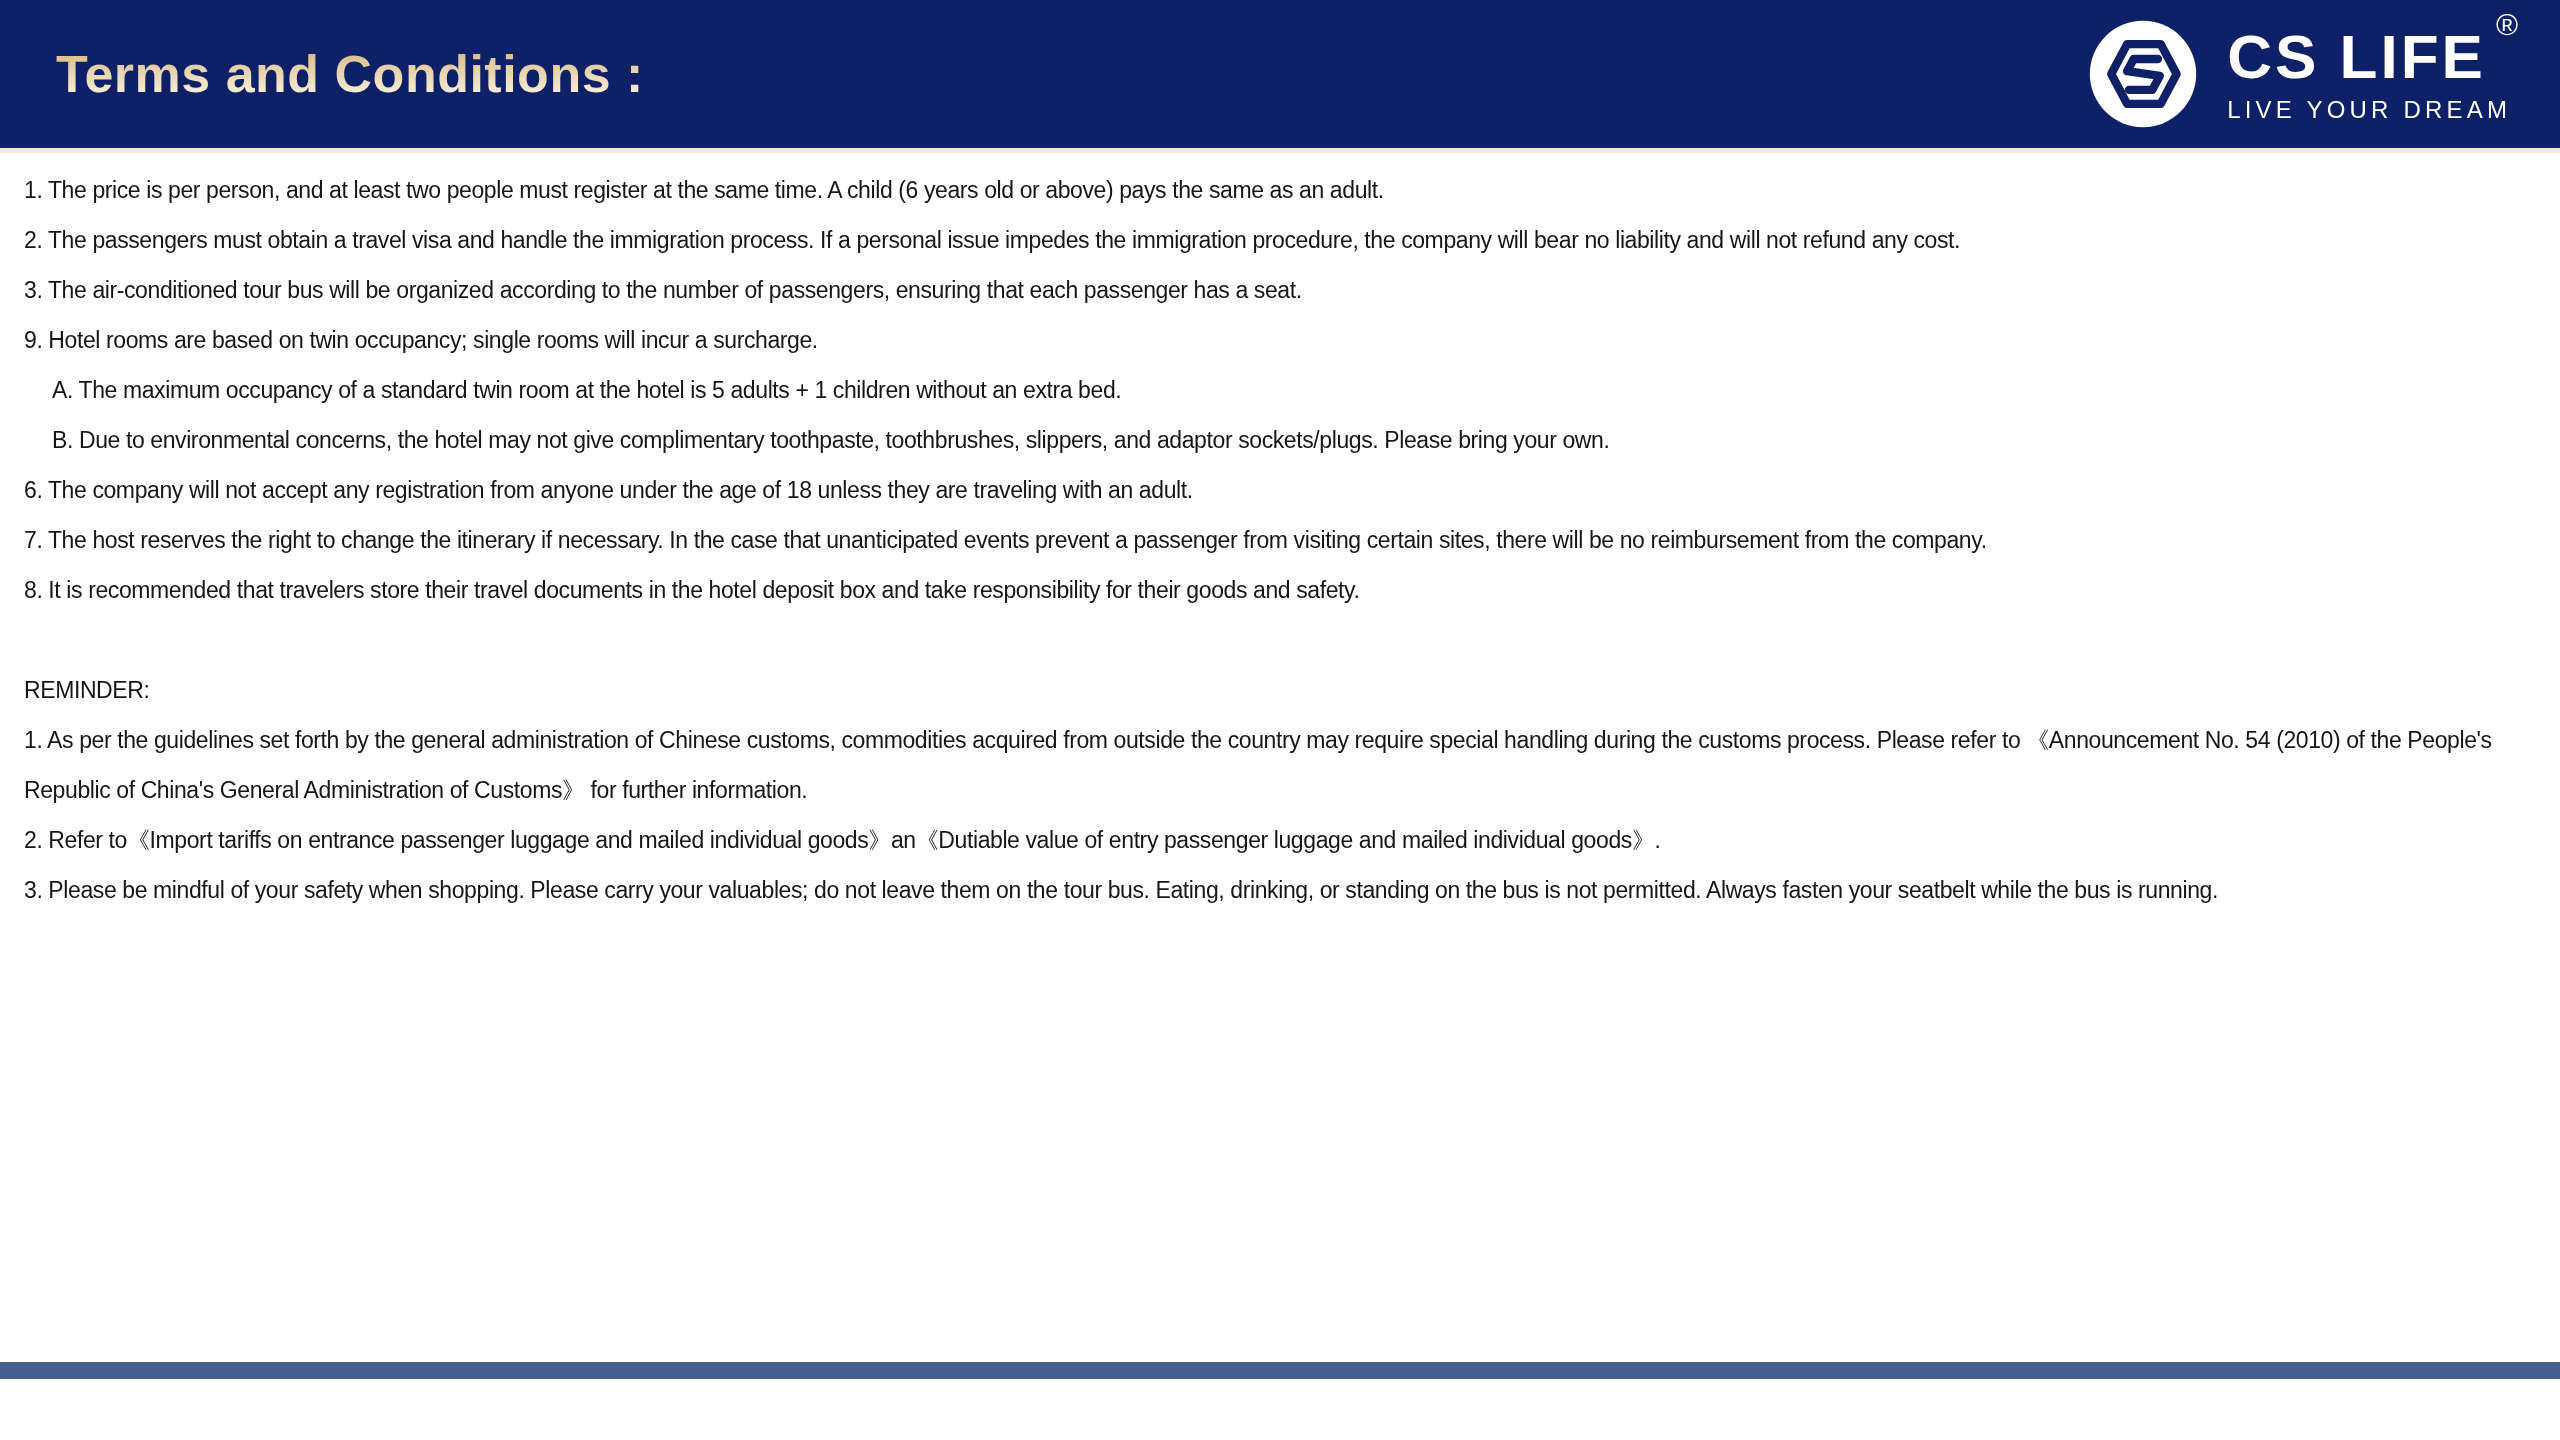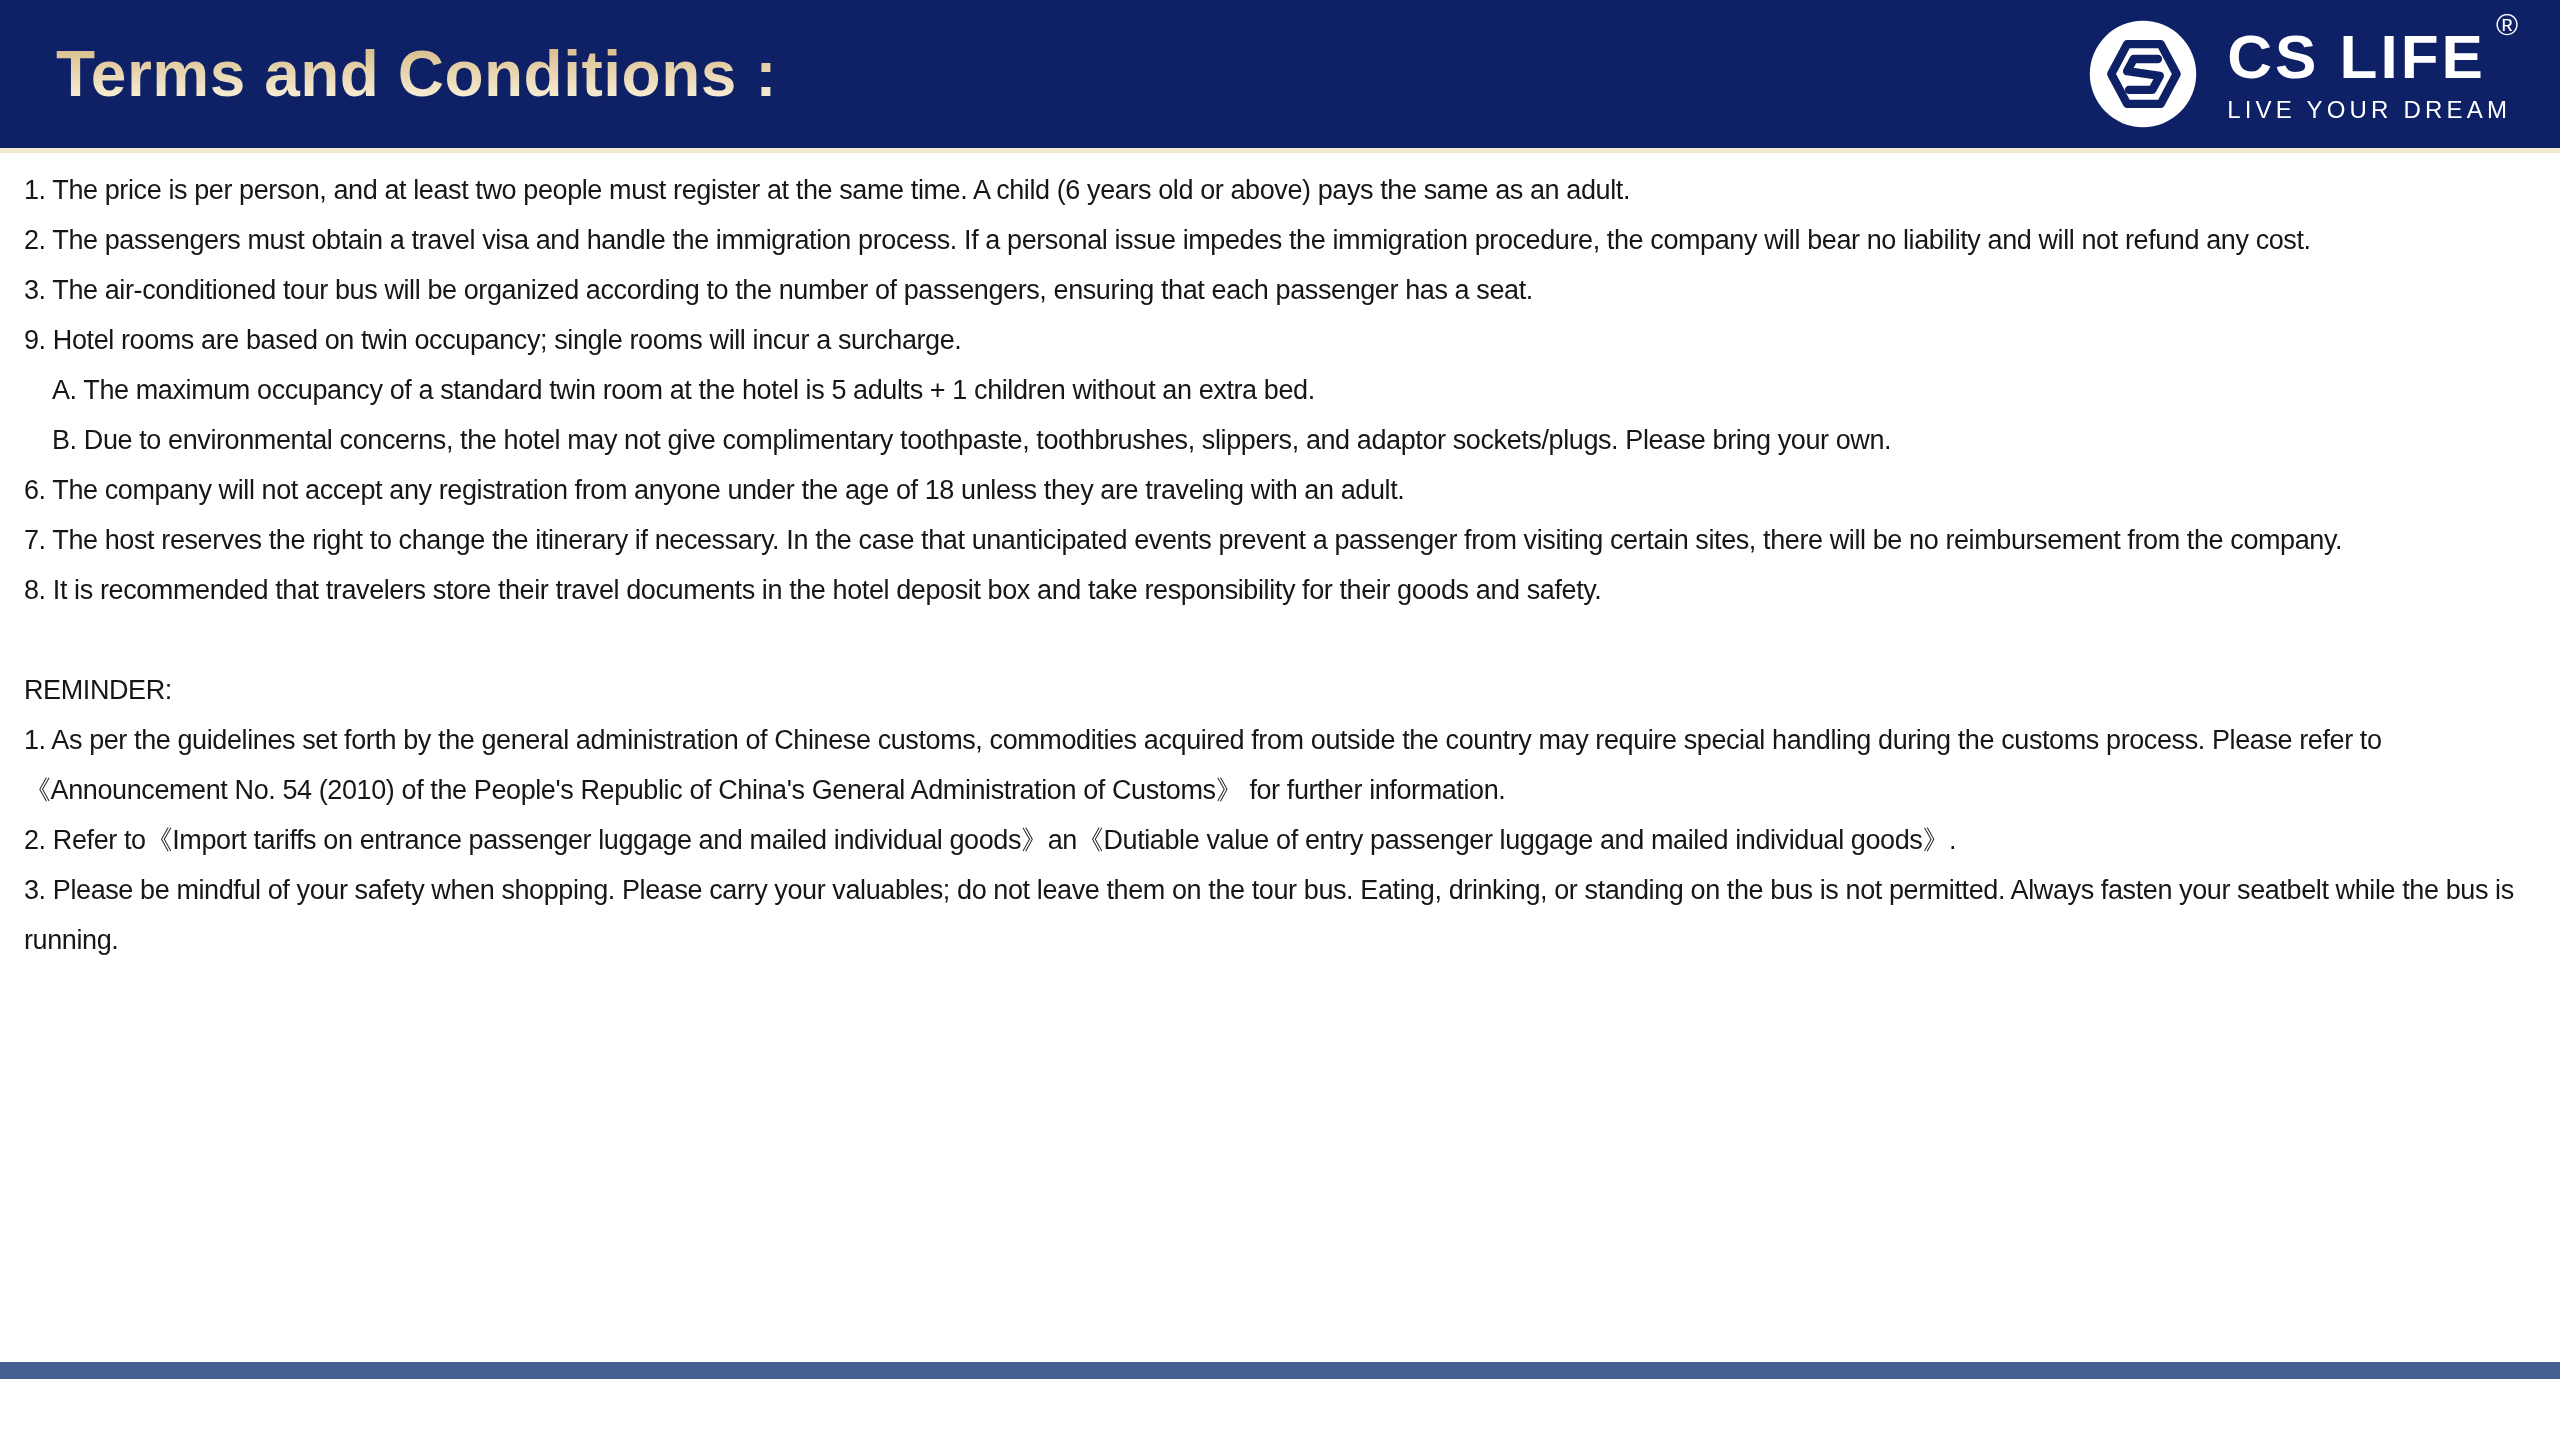--- a/index.html
+++ b/index.html
@@ -16,21 +16,21 @@
     position: relative;
     height: 148px;
     background: #0f2166;
     display: flex;
     align-items: center;
     justify-content: space-between;
     padding: 0 42px 0 56px;
     box-sizing: border-box;
   }
   .page-title {
-    font-size: 64px;
+    font-size: 52px;
     font-weight: bold;
     letter-spacing: 0.5px;
     color: #ecd8ab;
     background: linear-gradient(180deg, #d3b47c 0%, #f8efd8 85%);
     -webkit-background-clip: text;
     background-clip: text;
     -webkit-text-fill-color: transparent;
     white-space: nowrap;
   }
   .brand { display: flex; align-items: center; gap: 28px; justify-content: center; }
@@ -55,21 +55,21 @@
     letter-spacing: 4.2px;
     margin-top: 10px;
     white-space: nowrap;
   }
   .header-underline { height: 5px; background: #f2e9d0; }
   
   .content {
     padding: 12px 28px 0 24px;
     box-sizing: border-box;
     color: #161616;
-    font-size: 27px;
+    font-size: 23px;
     line-height: 50px;
     letter-spacing: -0.4px;
   }
   .content p { margin: 0; }
   .indent { text-indent: 28px; }
   .reminder-heading { margin-top: 50px !important; }
   
   .footer-bar {
     position: absolute;
     left: 0;

